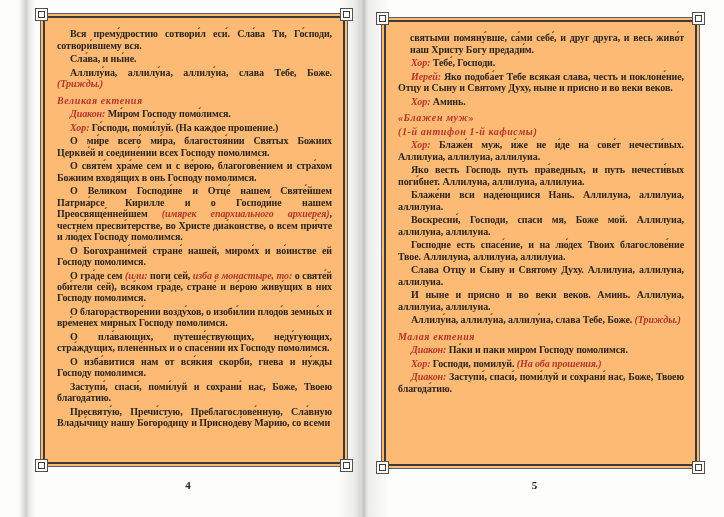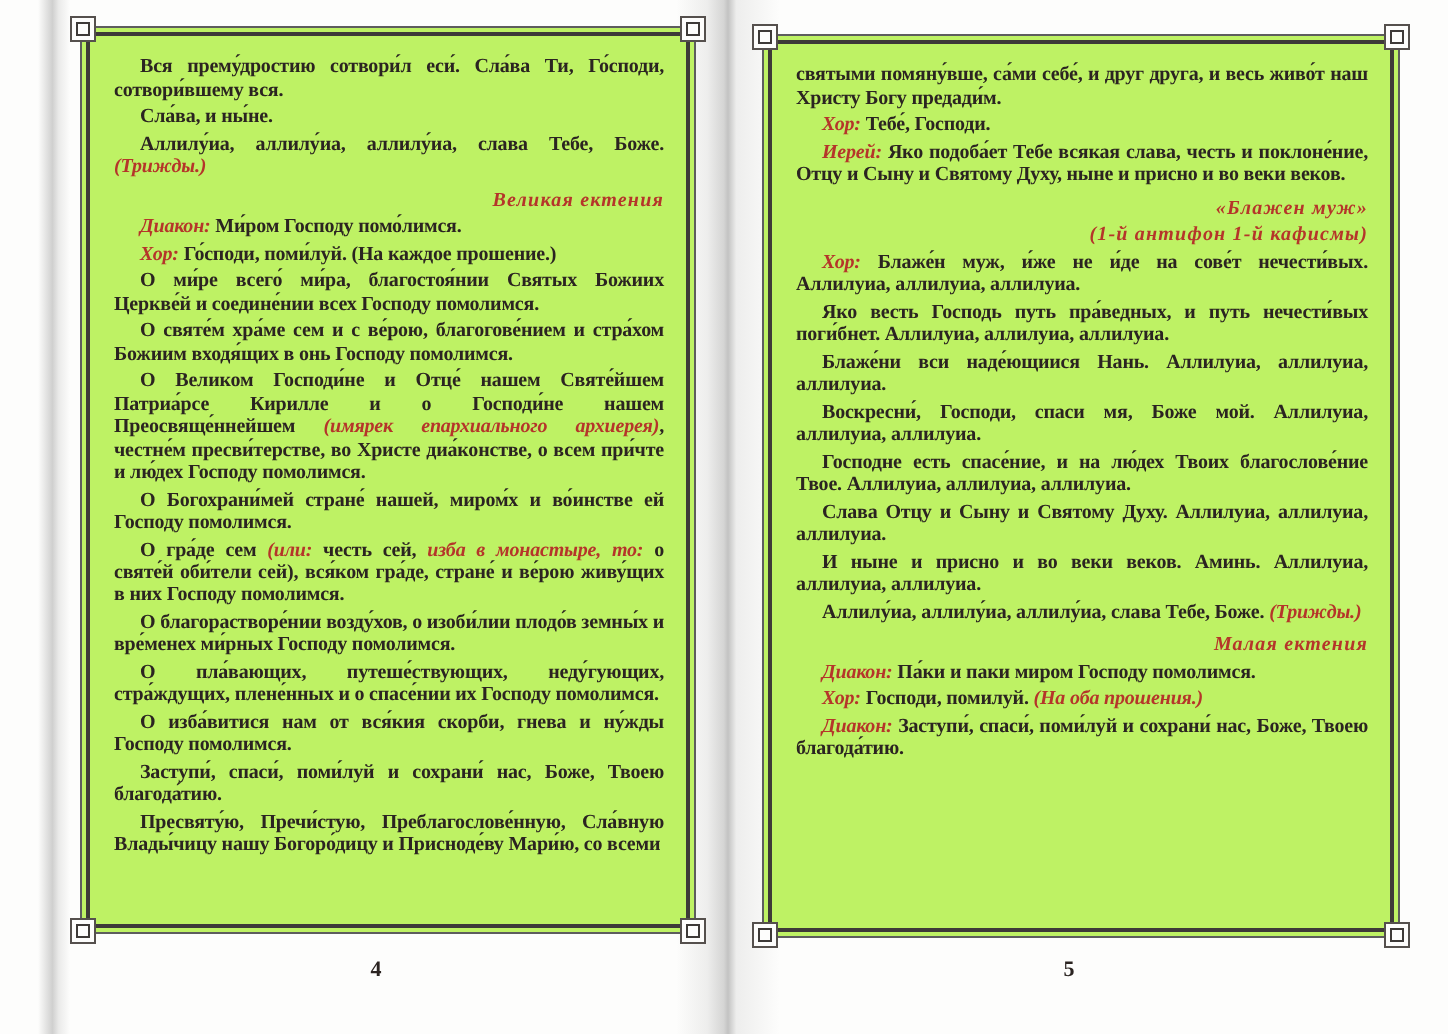--- a/index.html
+++ b/index.html
@@ -12,43 +12,43 @@
     position:absolute;left:19px;top:0;width:16px;height:517px;
     background:linear-gradient(to right,rgba(0,0,0,0) 0%,rgba(90,90,90,.28) 45%,rgba(120,120,120,.14) 65%,rgba(0,0,0,0) 100%);
     pointer-events:none;
   }
   .gutter-shadow{
     position:absolute;left:338px;top:0;width:52px;height:517px;
     background:linear-gradient(to right,rgba(0,0,0,0) 0%,rgba(100,100,100,.10) 30%,rgba(70,70,70,.22) 46%,rgba(60,60,60,.30) 50%,rgba(100,100,100,.10) 58%,rgba(0,0,0,0) 100%);
     pointer-events:none;
   }
   .page-frame{
-    position:absolute;border:1px solid #5d5d5d;background:#bef264;
+    position:absolute;border:1px solid #5d5d5d;background:#fdba74;
   }
   .page-frame::before{
     content:"";position:absolute;inset:2px;border:2px solid #3e3a38;pointer-events:none;
   }
   .knot{
     position:absolute;width:11px;height:11px;background:#fdfdfc;
     border:1px solid #55504d;z-index:3;
   }
   .knot::after{content:"";position:absolute;inset:2px;border:1px solid #3e3a38;}
   .knot.tl{left:-6px;top:-6px}
   .knot.tr{right:-6px;top:-6px}
   .knot.bl{left:-6px;bottom:-6px}
   .knot.br{right:-6px;bottom:-6px}
   .page-content{
     position:absolute;inset:4px;padding:8px 11px 6px 12px;overflow:hidden;
     font-size:10px;line-height:11.4px;font-weight:bold;color:#2b2421;
     text-align:justify;letter-spacing:-0.1px;
   }
   .page-content p{margin:2.2px 0 0 0;text-indent:13px;}
-  .page-content p.noindent{text-indent:0;}
+  .page-content p.noindent{text-indent:0;margin-left:12px;}
   .page-content .heading{
-    text-align:right;color:#b5352a;font-style:italic;
+    text-align:left;color:#b5352a;font-style:italic;
     margin:5px 0 2px 0;letter-spacing:.6px;
   }
   .page-content .heading.sub{margin-top:0;}
   .red{color:#b5352a;font-style:italic;margin-top:33px;}
   .page-number{
     position:absolute;text-align:center;font-size:11px;font-weight:bold;color:#2b2421;
   }
 </style>
 </head>
 <body>
@@ -65,39 +65,40 @@
       <p><span>Вся прему́дростию сотвори́л еси́. Сла́ва Ти, Го́споди, сотвори́вшему вся.</span></p>
       <p><span>Сла́ва, и ны́не.</span></p>
       <p><span>Аллилу́иа, аллилу́иа, аллилу́иа, слава Тебе, Боже. </span><span class="red">(Трижды.)</span></p>
       <div class="heading"><span>Великая ектения</span></div>
       <p><span class="red">Диакон: </span><span>Ми́ром Господу помо́лимся.</span></p>
       <p><span class="red">Хор: </span><span>Го́споди, поми́луй. (На каждое прошение.)</span></p>
       <p><span>О ми́ре всего́ ми́ра, благостоя́нии Святых Божиих Церкве́й и соедине́нии всех Господу помолимся.</span></p>
       <p><span>О святе́м хра́ме сем и с ве́рою, благогове́нием и стра́хом Божиим входя́щих в онь Господу помолимся.</span></p>
       <p><span>О Великом Господи́не и Отце́ нашем Святе́йшем Патриа́рсе Кирилле и о Господи́не нашем Преосвяще́ннейшем </span><span class="red">(имярек епархиального архиерея)</span><span>, честне́м пресви́терстве, во Христе диа́констве, о всем при́чте и лю́дех Господу помолимся.</span></p>
       <p><span>О Богохрани́мей стране́ нашей, миром́х и во́инстве ей Господу помолимся.</span></p>
-      <p><span>О гра́де сем </span><span class="red">(или:</span><span> честь сей, </span><span class="red">изба в монастыре, то:</span><span> о святе́й оби́тели сей), вся́ком гра́де, стране́ и ве́рою живу́щих в них Господу помолимся.</span></p>
+      <p><span>О гра́де сем </span><span class="red">(или:</span><span> поги сей, </span><span class="red">изба в монастыре, то:</span><span> о святе́й оби́тели сей), вся́ком гра́де, стране́ и ве́рою живу́щих в них Господу помолимся.</span></p>
       <p><span>О благорастворе́нии возду́хов, о изоби́лии плодо́в земны́х и вре́менех ми́рных Господу помолимся.</span></p>
       <p><span>О пла́вающих, путеше́ствующих, неду́гующих, стра́ждущих, плене́нных и о спасе́нии их Господу помолимся.</span></p>
       <p><span>О изба́витися нам от вся́кия скорби, гнева и ну́жды Господу помолимся.</span></p>
       <p><span>Заступи́, спаси́, поми́луй и сохрани́ нас, Боже, Твоею благода́тию.</span></p>
       <p><span>Пресвяту́ю, Пречи́стую, Преблагослове́нную, Сла́вную Влады́чицу нашу Богоро́дицу и Присноде́ву Мари́ю, со всеми</span></p>
     </div>
 </div>
 <div class="page-number" style="left:40px;top:479px;width:296px;">4</div>
 
 <div class="page-frame" style="left:381px;top:17px;width:317px;height:450px;">
   <div class="knot tl"></div>
   <div class="knot tr"></div>
   <div class="knot bl"></div>
   <div class="knot br"></div>
   <div class="page-content">
       <p class="noindent"><span>святыми помяну́вше, са́ми себе́, и друг друга, и весь живо́т наш Христу Богу предади́м.</span></p>
       <p><span class="red">Хор: </span><span>Тебе́, Господи.</span></p>
       <p><span class="red">Иерей: </span><span>Яко подоба́ет Тебе всякая слава, честь и поклоне́ние, Отцу и Сыну и Святому Духу, ныне и присно и во веки веков.</span></p>
+      <p><span class="red">Хор: </span><span>Аминь.</span></p>
       <div class="heading"><span>«Блажен муж»</span></div>
       <div class="heading sub"><span>(1-й антифон 1-й кафисмы)</span></div>
       <p><span class="red">Хор: </span><span>Блаже́н муж, и́же не и́де на сове́т нечести́вых. Аллилуиа, аллилуиа, аллилуиа.</span></p>
       <p><span>Яко весть Господь путь пра́ведных, и путь нечести́вых поги́бнет. Аллилуиа, аллилуиа, аллилуиа.</span></p>
       <p><span>Блаже́ни вси наде́ющиися Нань. Аллилуиа, аллилуиа, аллилуиа.</span></p>
       <p><span>Воскресни́, Господи, спаси мя, Боже мой. Аллилуиа, аллилуиа, аллилуиа.</span></p>
       <p><span>Господне есть спасе́ние, и на лю́дех Твоих благослове́ние Твое. Аллилуиа, аллилуиа, аллилуиа.</span></p>
       <p><span>Слава Отцу и Сыну и Святому Духу. Аллилуиа, аллилуиа, аллилуиа.</span></p>
       <p><span>И ныне и присно и во веки веков. Аминь. Аллилуиа, аллилуиа, аллилуиа.</span></p>
       <p><span>Аллилу́иа, аллилу́иа, аллилу́иа, слава Тебе, Боже. </span><span class="red">(Трижды.)</span></p>

